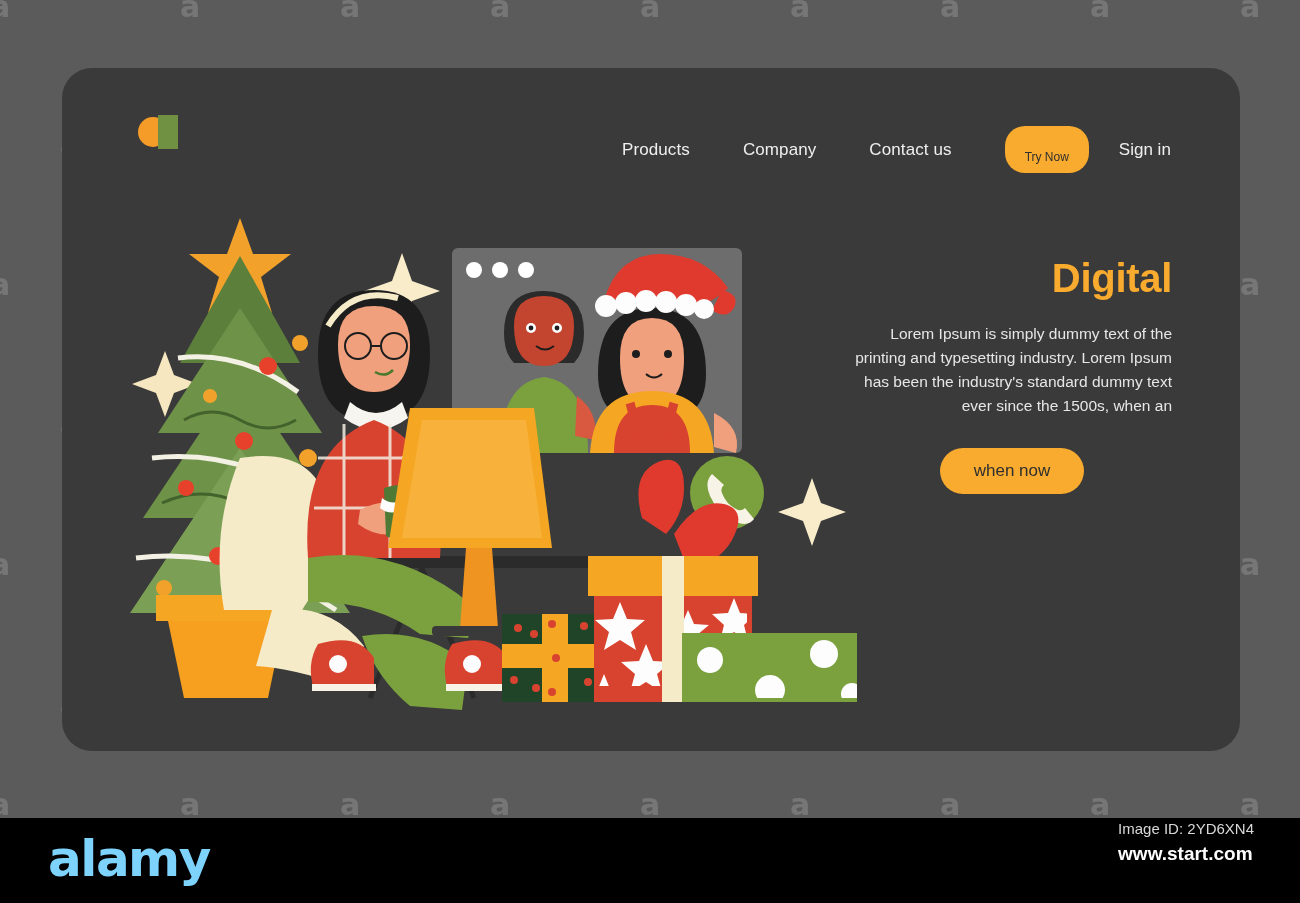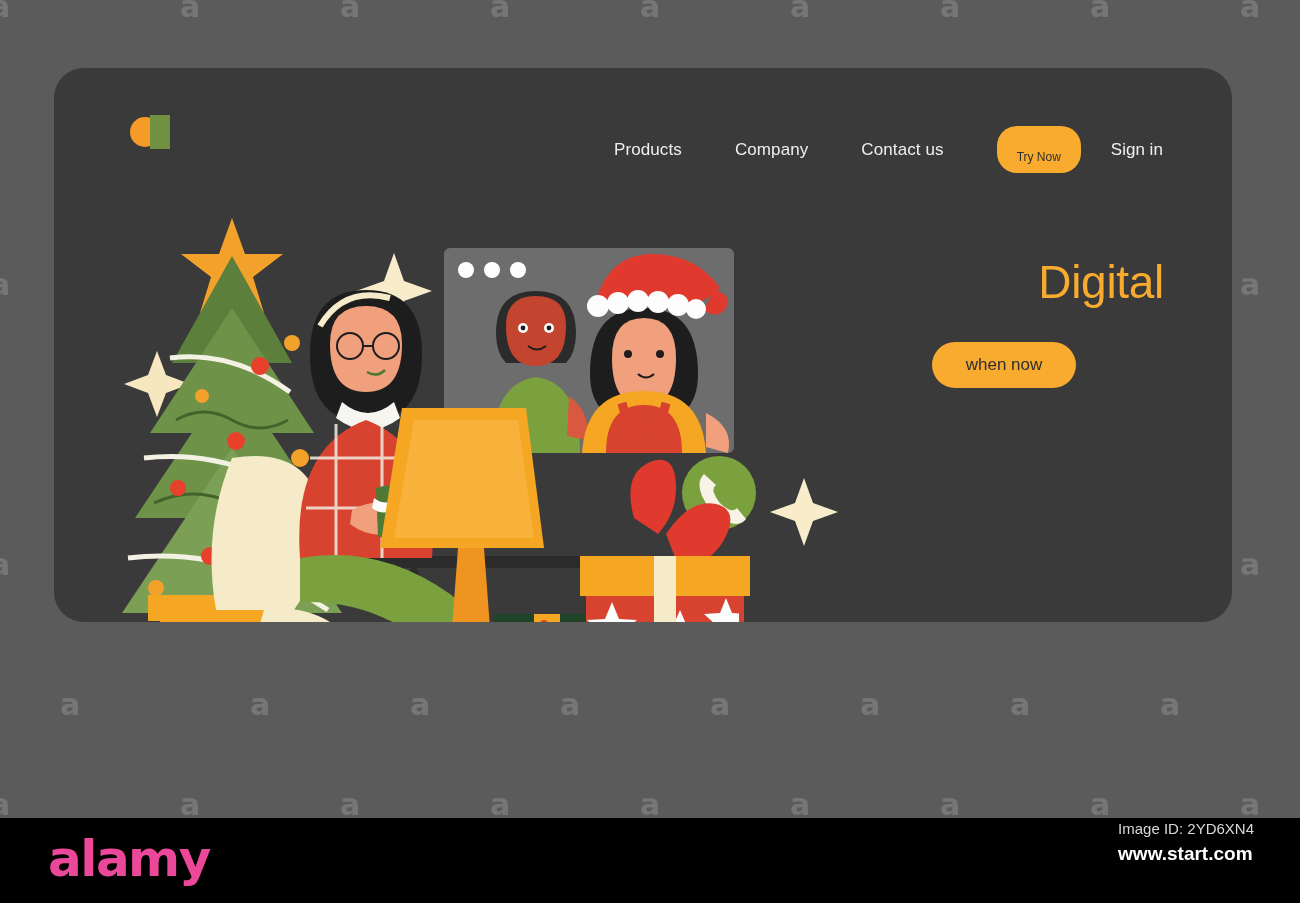--- a/index.html
+++ b/index.html
@@ -23,21 +23,21 @@
     font-weight: 700;
     font-size: 30px;
     color: rgba(255,255,255,0.17);
     user-select: none;
     line-height: 1;
   }
 
   
   .card {
     position: absolute;
-    left: 54px; top: 68px; width: 1178px; height: 554px;
+    left: 62px; top: 68px; width: 1178px; height: 683px;
     background: #3a3a3a;
     border-radius: 30px;
     overflow: hidden;
   }
 
   
   .header {
     position: absolute; left: 0; top: 0; width: 100%; height: 120px;
   }
   .logo {
@@ -81,23 +81,23 @@
     color: #efefef; font-size: 17px; white-space: nowrap; cursor: pointer;
   }
 
   
   .hero-text {
     position: absolute; right: 68px; top: 185px; width: 320px;
     text-align: right;
   }
   .headline {
     color: #f8ab2e;
-    font-size: 46px;
+    font-size: 40px;
     line-height: 1.28;
-    font-weight: 400;
+    font-weight: 700;
     letter-spacing: -0.3px;
   }
   .paragraph {
     margin-top: 18px;
     color: #e6e6e6;
     font-size: 15.5px;
     line-height: 1.55;
   }
   .cta-wrap { margin-top: 30px; display: flex; justify-content: center; }
   .cta {
@@ -115,21 +115,21 @@
   .illu { position: absolute; left: 60px; top: 90px; width: 760px; height: 600px; }
   .illu svg { width: 100%; height: 100%; display: block; }
 
   
   .footer {
     position: absolute; left: 0; top: 818px; width: 1300px; height: 85px;
     background: #000;
   }
   .footer-logo {
     position: absolute; left: 48px; top: 16px;
-    color: #ec4899;
+    color: #7dd3fc;
     font-family: "DejaVu Sans", sans-serif;
     font-weight: 700;
     font-size: 50px;
     letter-spacing: -1.5px;
     line-height: 1;
   }
   .footer-right {
     position: absolute; right: 46px; top: 2px;
   }
   .img-id {
@@ -442,20 +442,21 @@
             <circle cx="730" cy="536" r="11"></circle>
           </g>
         </g>
       </svg>
     </div>
 
     <div class="hero-text">
       <div class="headline">
         <div>Digital</div>
       </div>
+      <p class="paragraph">Lorem Ipsum is simply dummy text of the printing and typesetting industry. Lorem Ipsum has been the industry's standard dummy text ever since the 1500s, when an</p>
       <div class="cta-wrap">
         <button class="cta">when now</button>
       </div>
     </div>
   </div>
 
   <div class="footer">
     <div class="footer-logo">alamy</div>
     <div class="footer-right">
       <div class="img-id">Image ID: 2YD6XN4</div>

